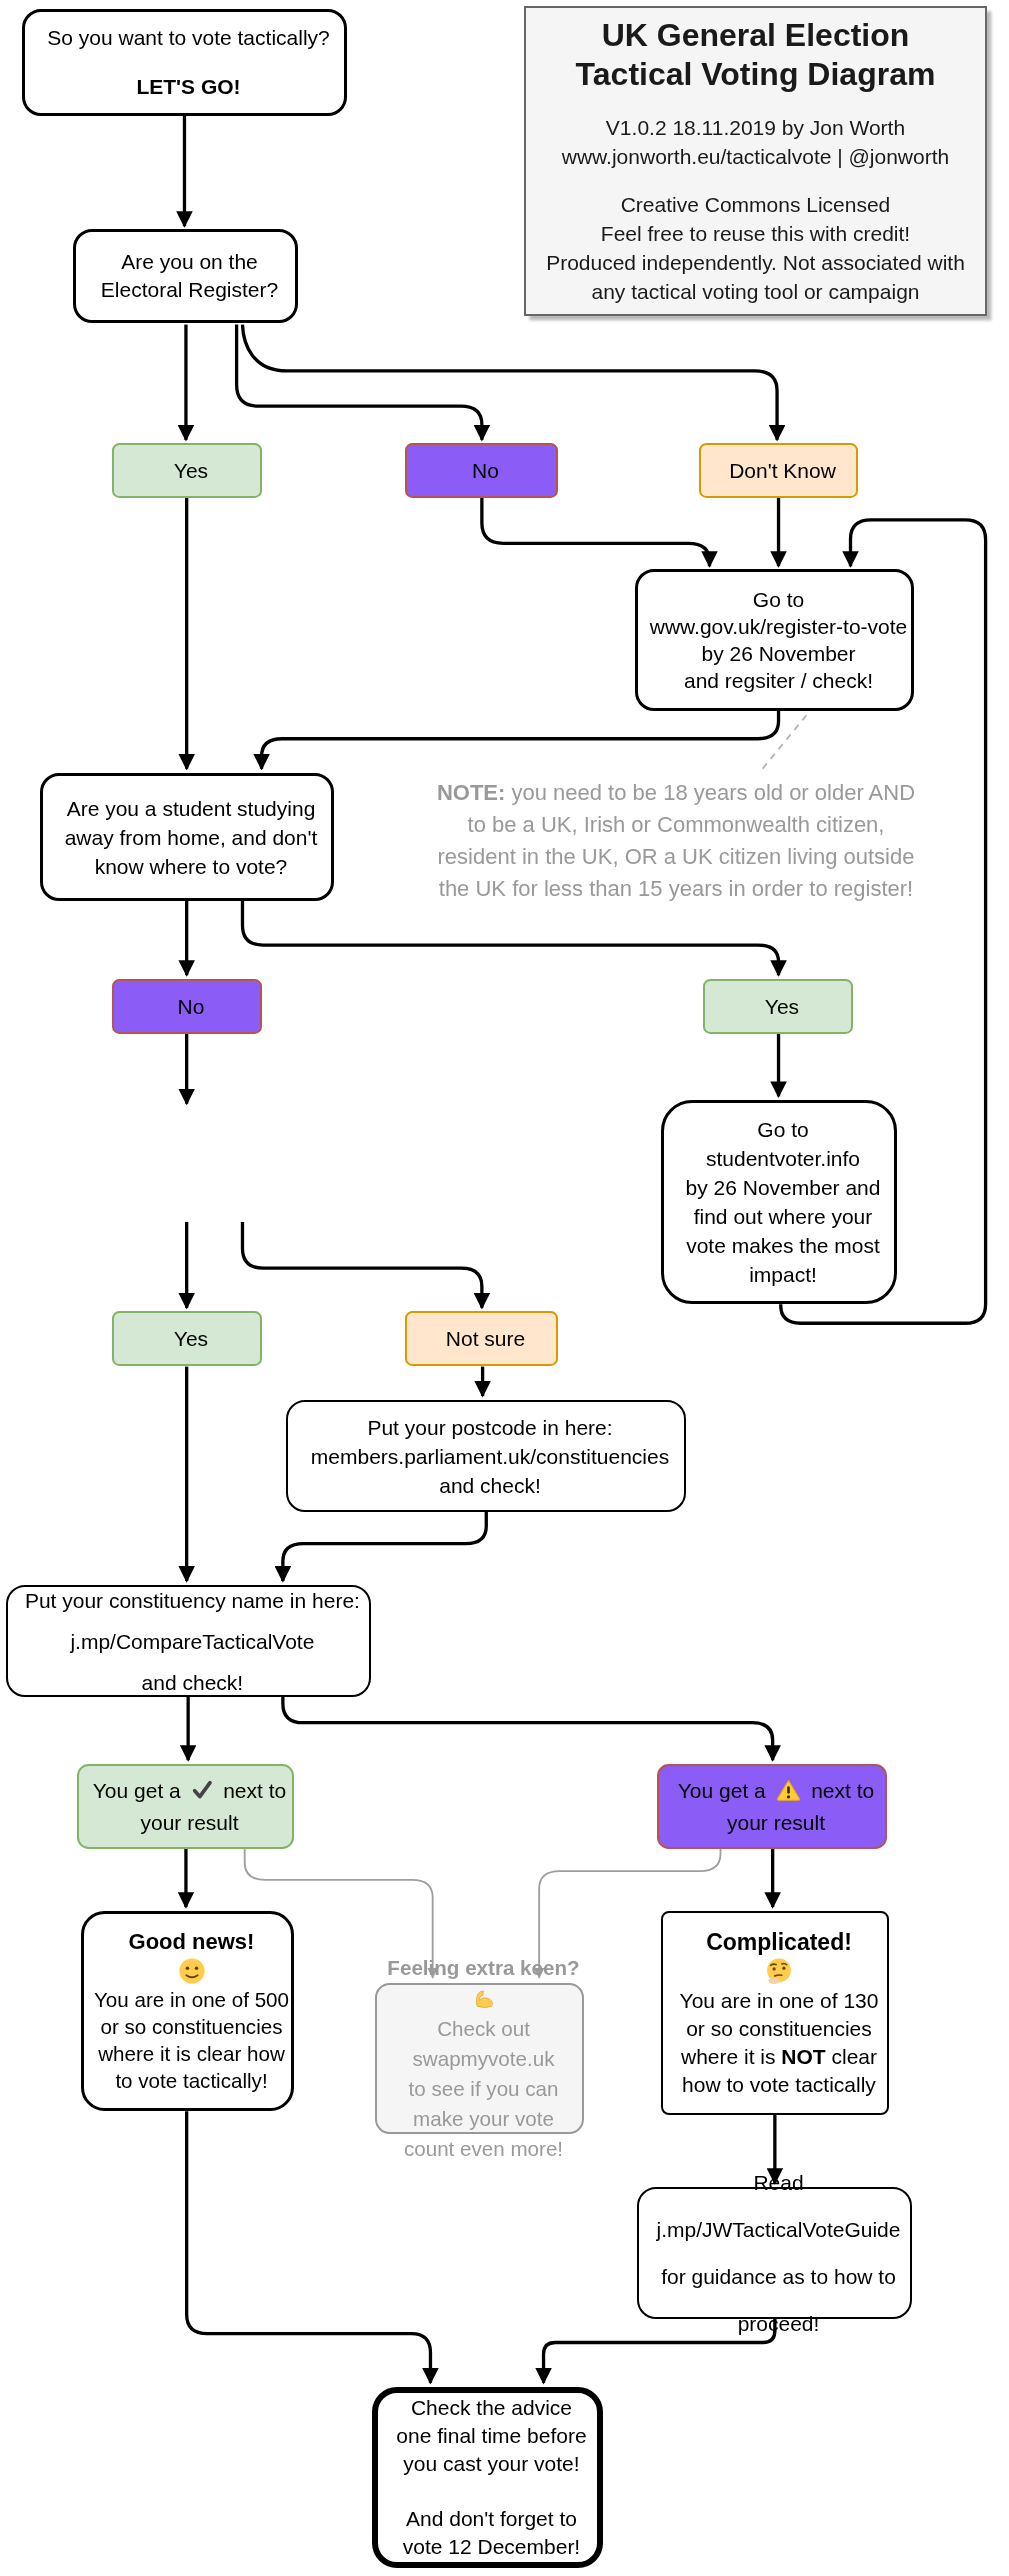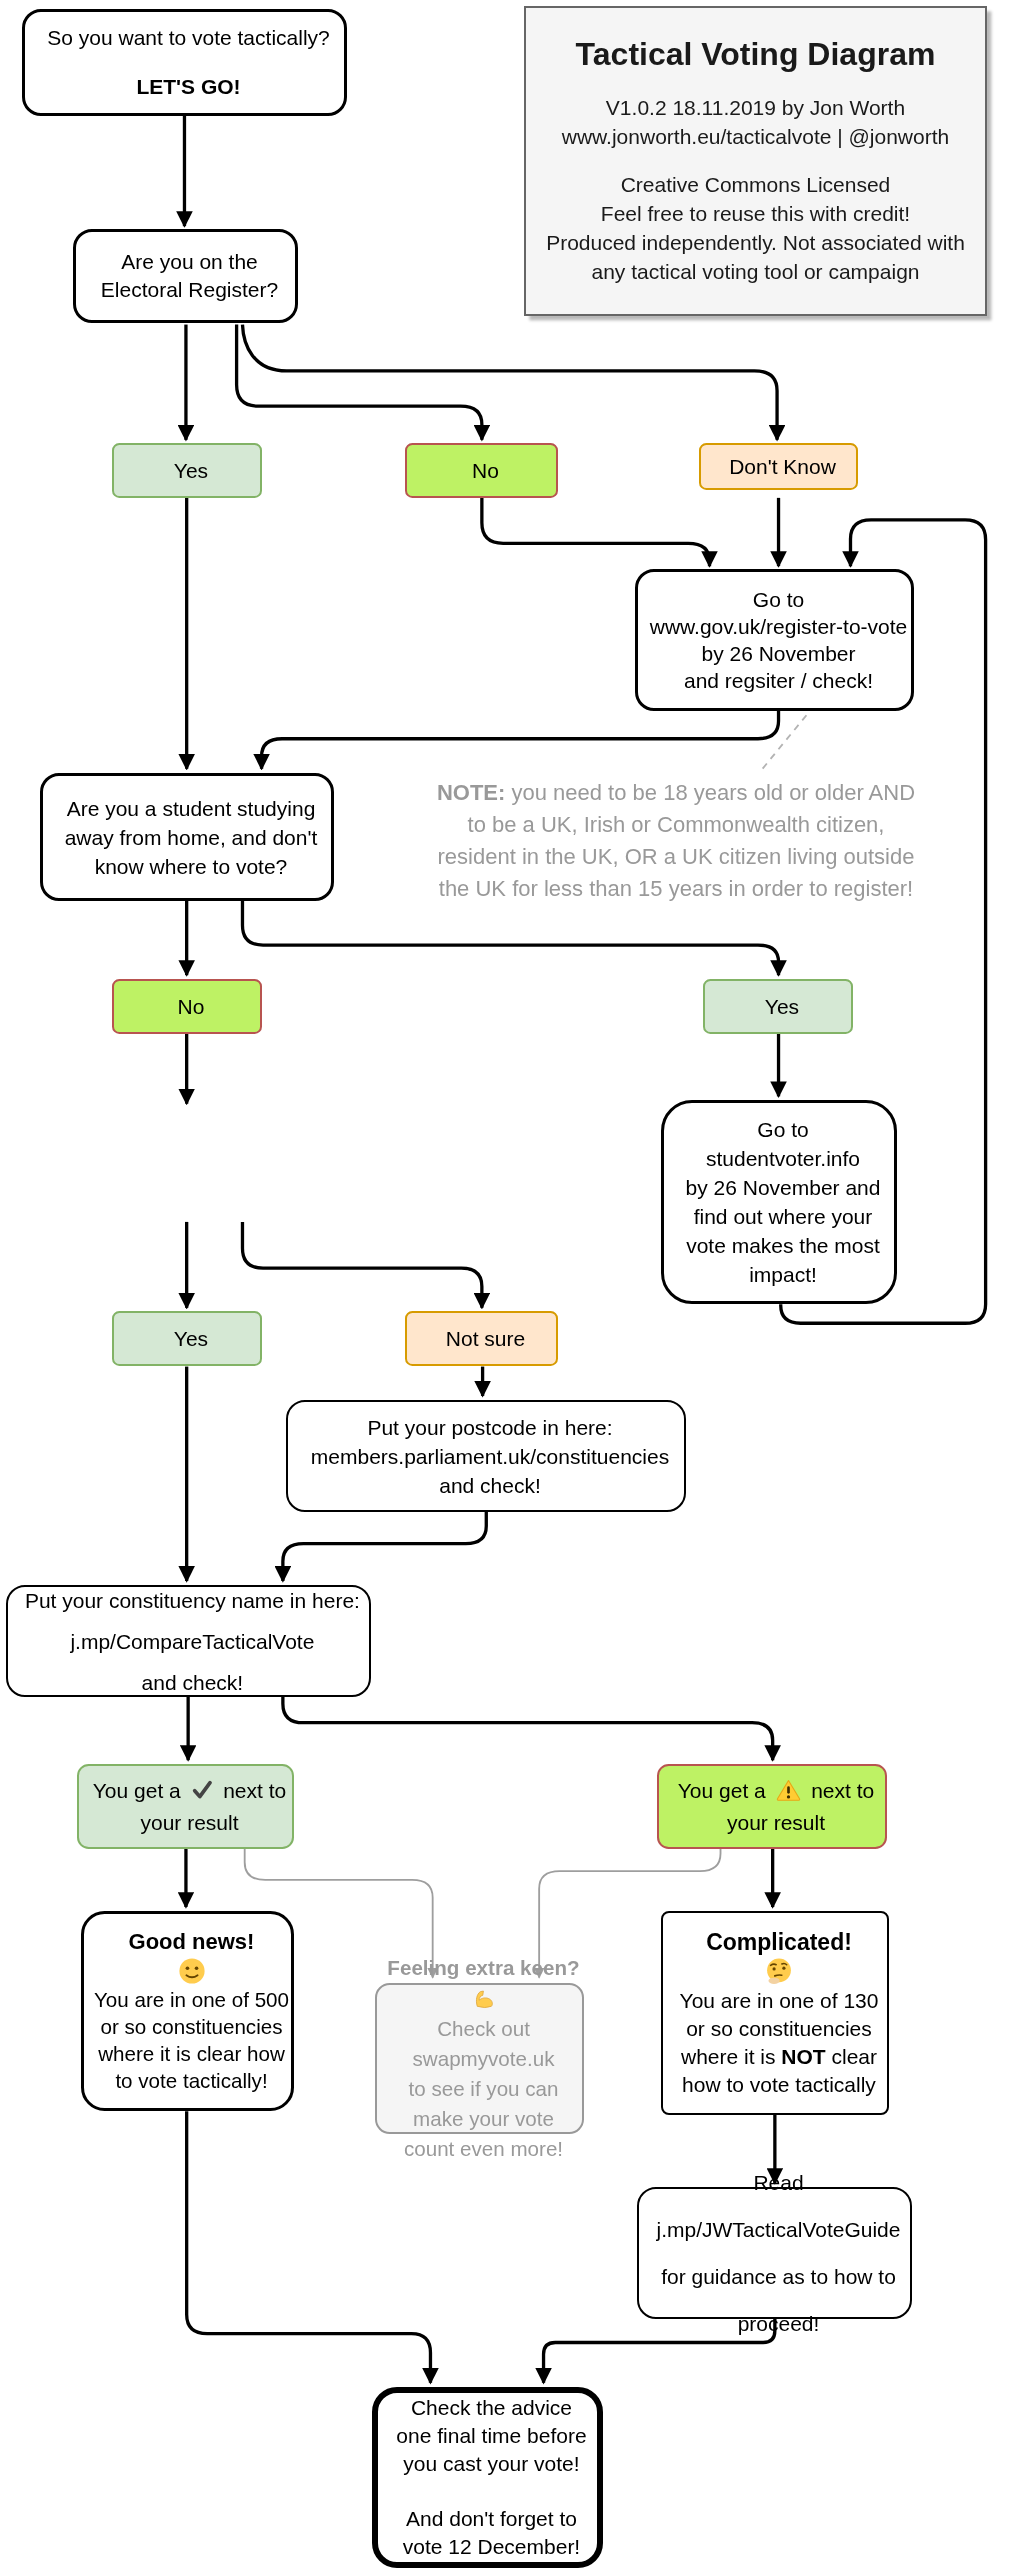--- a/index.html
+++ b/index.html
@@ -6,21 +6,21 @@
   body{font-family:"Liberation Sans","DejaVu Sans",sans-serif;}
   #canvas{position:relative;width:1010px;height:2576px;background:#ffffff;overflow:hidden;}
   #edges{position:absolute;left:0;top:0;width:1010px;height:2576px;}
   .node{position:absolute;box-sizing:border-box;background:#fff;border:2.9px solid #000;
         border-radius:19px;display:flex;flex-direction:column;align-items:center;
         justify-content:center;text-align:right;font-size:21px;line-height:28px;color:#000;padding-left:8px;}
   .thick{border-width:3.7px;}
   .xthick{border-width:6.6px;border-radius:25px;}
   .pill{border-radius:7.3px;border-width:2.6px;justify-content:center;}
   .green{background:#d5e8d4;border-color:#82b366;}
-  .red{background:#bef264;border-color:#b85450;}
+  .red{background:#8b5cf6;border-color:#b85450;}
   .orange{background:#ffe6cc;border-color:#d79b00;}
   .result{border-radius:11.7px;line-height:29px;}
   .title-panel{position:absolute;box-sizing:border-box;background:#f5f5f5;border:2.2px solid #666;
         box-shadow:5.1px 5.1px 2.9px #b9b9b9;display:flex;flex-direction:column;align-items:center;
         justify-content:center;text-align:center;color:#1a1a1a;font-size:21px;line-height:29px;}
   .title-heading{font-weight:bold;font-size:32px;line-height:39px;}
   .tp-gap{height:19px;}
   .keen{background:#f5f5f5;border:2.2px solid #999;border-radius:14.7px;color:#999;
         font-size:20.6px;line-height:24px;gap:6px;}
   .note-text{position:absolute;color:#999;font-size:22px;line-height:32px;text-align:center;}
@@ -76,20 +76,21 @@
     </g>
     <path d="M1098,974 L1034,1052" fill="none" stroke="#b3b3b3" stroke-width="2.5" stroke-dasharray="9 8"></path>
   </svg>
 
   <div class="node thick" style="left:22px;top:8.8px;width:325px;height:107px;">
     <div>So you want to vote tactically?</div>
     <div class="b startline2">LET'S GO!</div>
   </div>
 
   <div class="title-panel" style="left:524px;top:5.9px;width:463px;height:310px;">
+    <div class="title-heading">UK General Election</div>
     <div class="title-heading">Tactical Voting Diagram</div>
     <div class="tp-gap"></div>
     <div>V1.0.2 18.11.2019 by Jon Worth</div>
     <div>www.jonworth.eu/tacticalvote | @jonworth</div>
     <div class="tp-gap"></div>
     <div>Creative Commons Licensed</div>
     <div>Feel free to reuse this with credit!</div>
     <div>Produced independently. Not associated with</div>
     <div>any tactical voting tool or campaign</div>
   </div>
@@ -98,21 +99,21 @@
     <div>Are you on the</div>
     <div>Electoral Register?</div>
   </div>
 
   <div class="node pill green" style="left:112px;top:443px;width:150px;height:55px;">
     <div>Yes</div>
   </div>
   <div class="node pill red" style="left:405px;top:443px;width:153px;height:55px;">
     <div>No</div>
   </div>
-  <div class="node pill orange" style="left:699px;top:443px;width:159px;height:47px;">
+  <div class="node pill orange" style="left:699px;top:443px;width:159px;height:55px;">
     <div>Don't Know</div>
   </div>
 
   <div class="node thick" style="left:635px;top:569px;width:279px;height:142px;line-height:27px;">
     <div>Go to</div>
     <div>www.gov.uk/register-to-vote</div>
     <div>by 26 November</div>
     <div>and regsiter / check!</div>
   </div>
 

